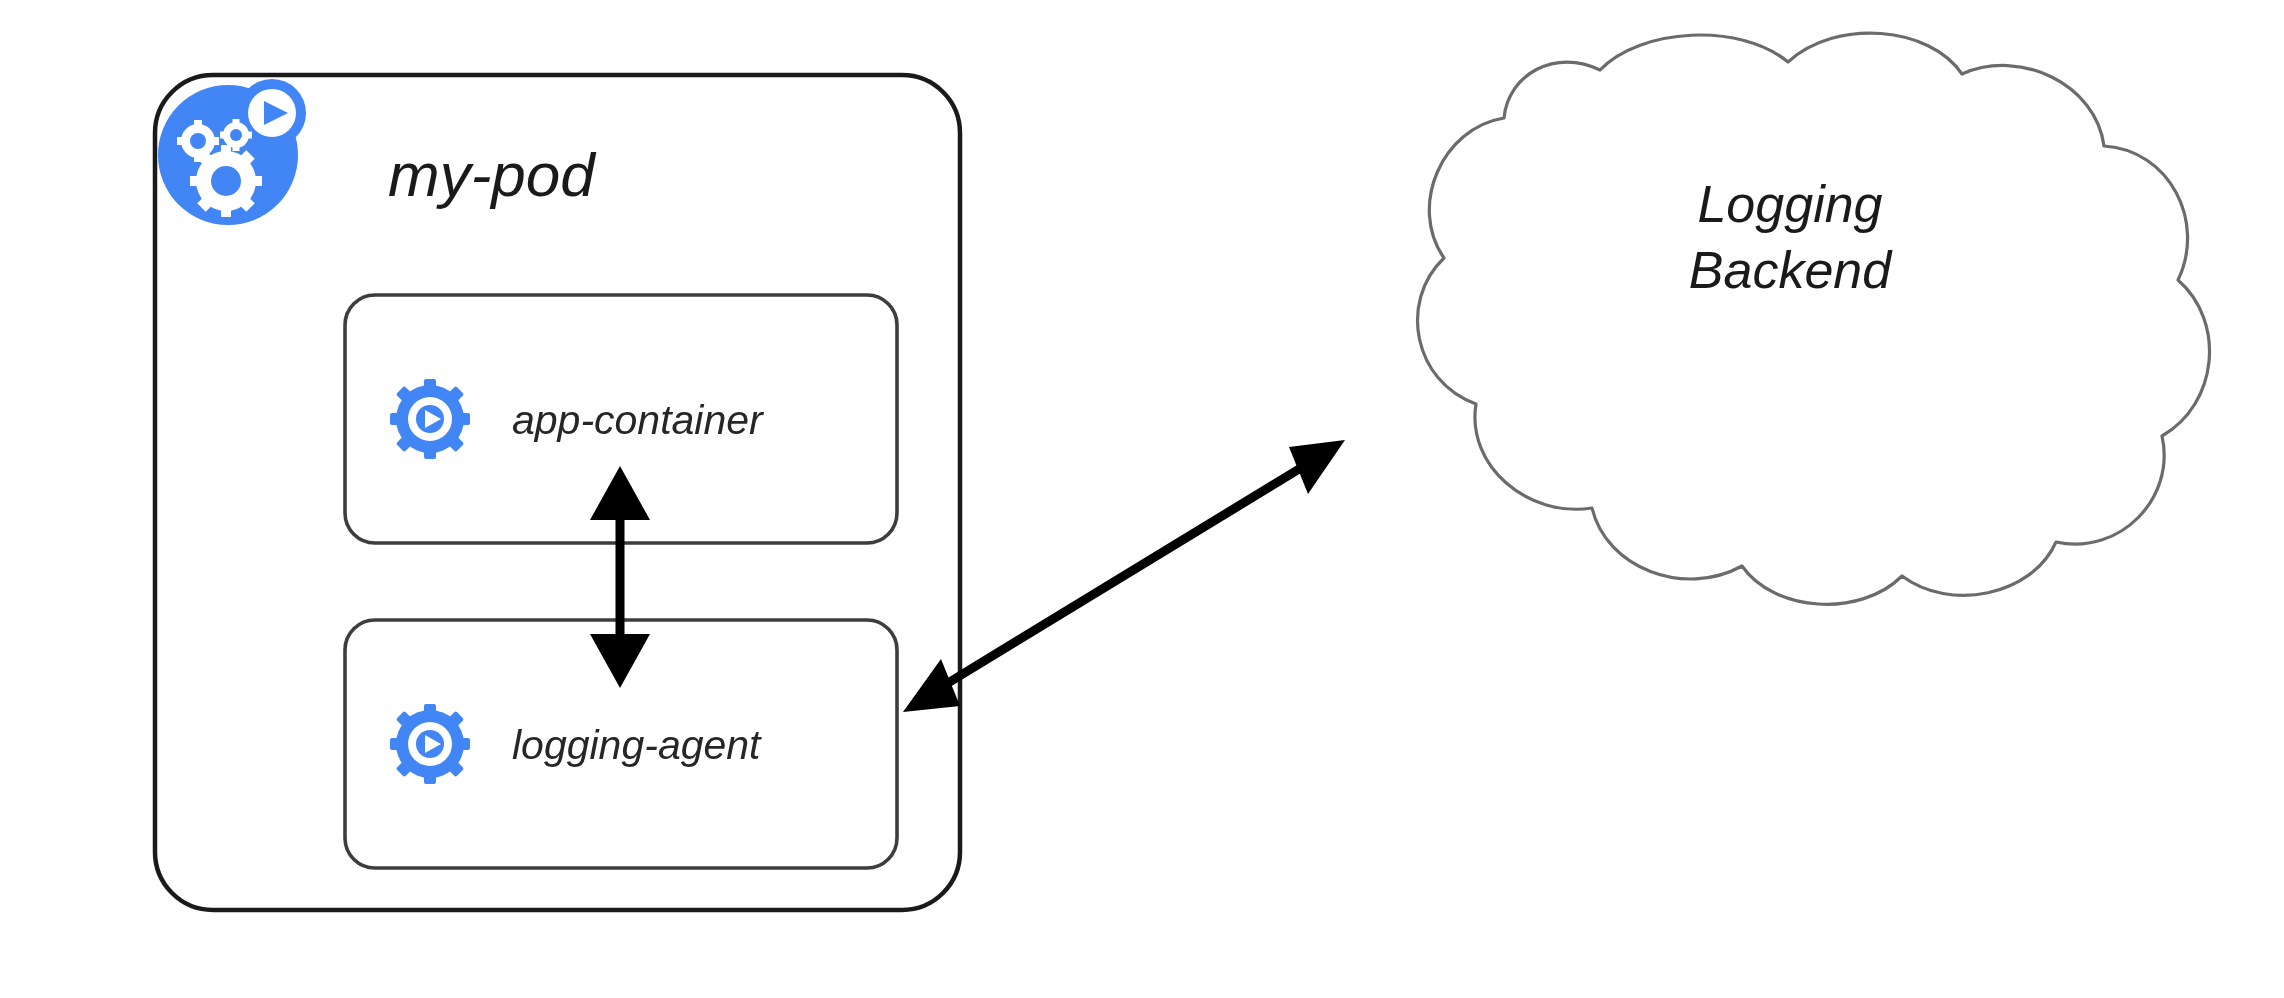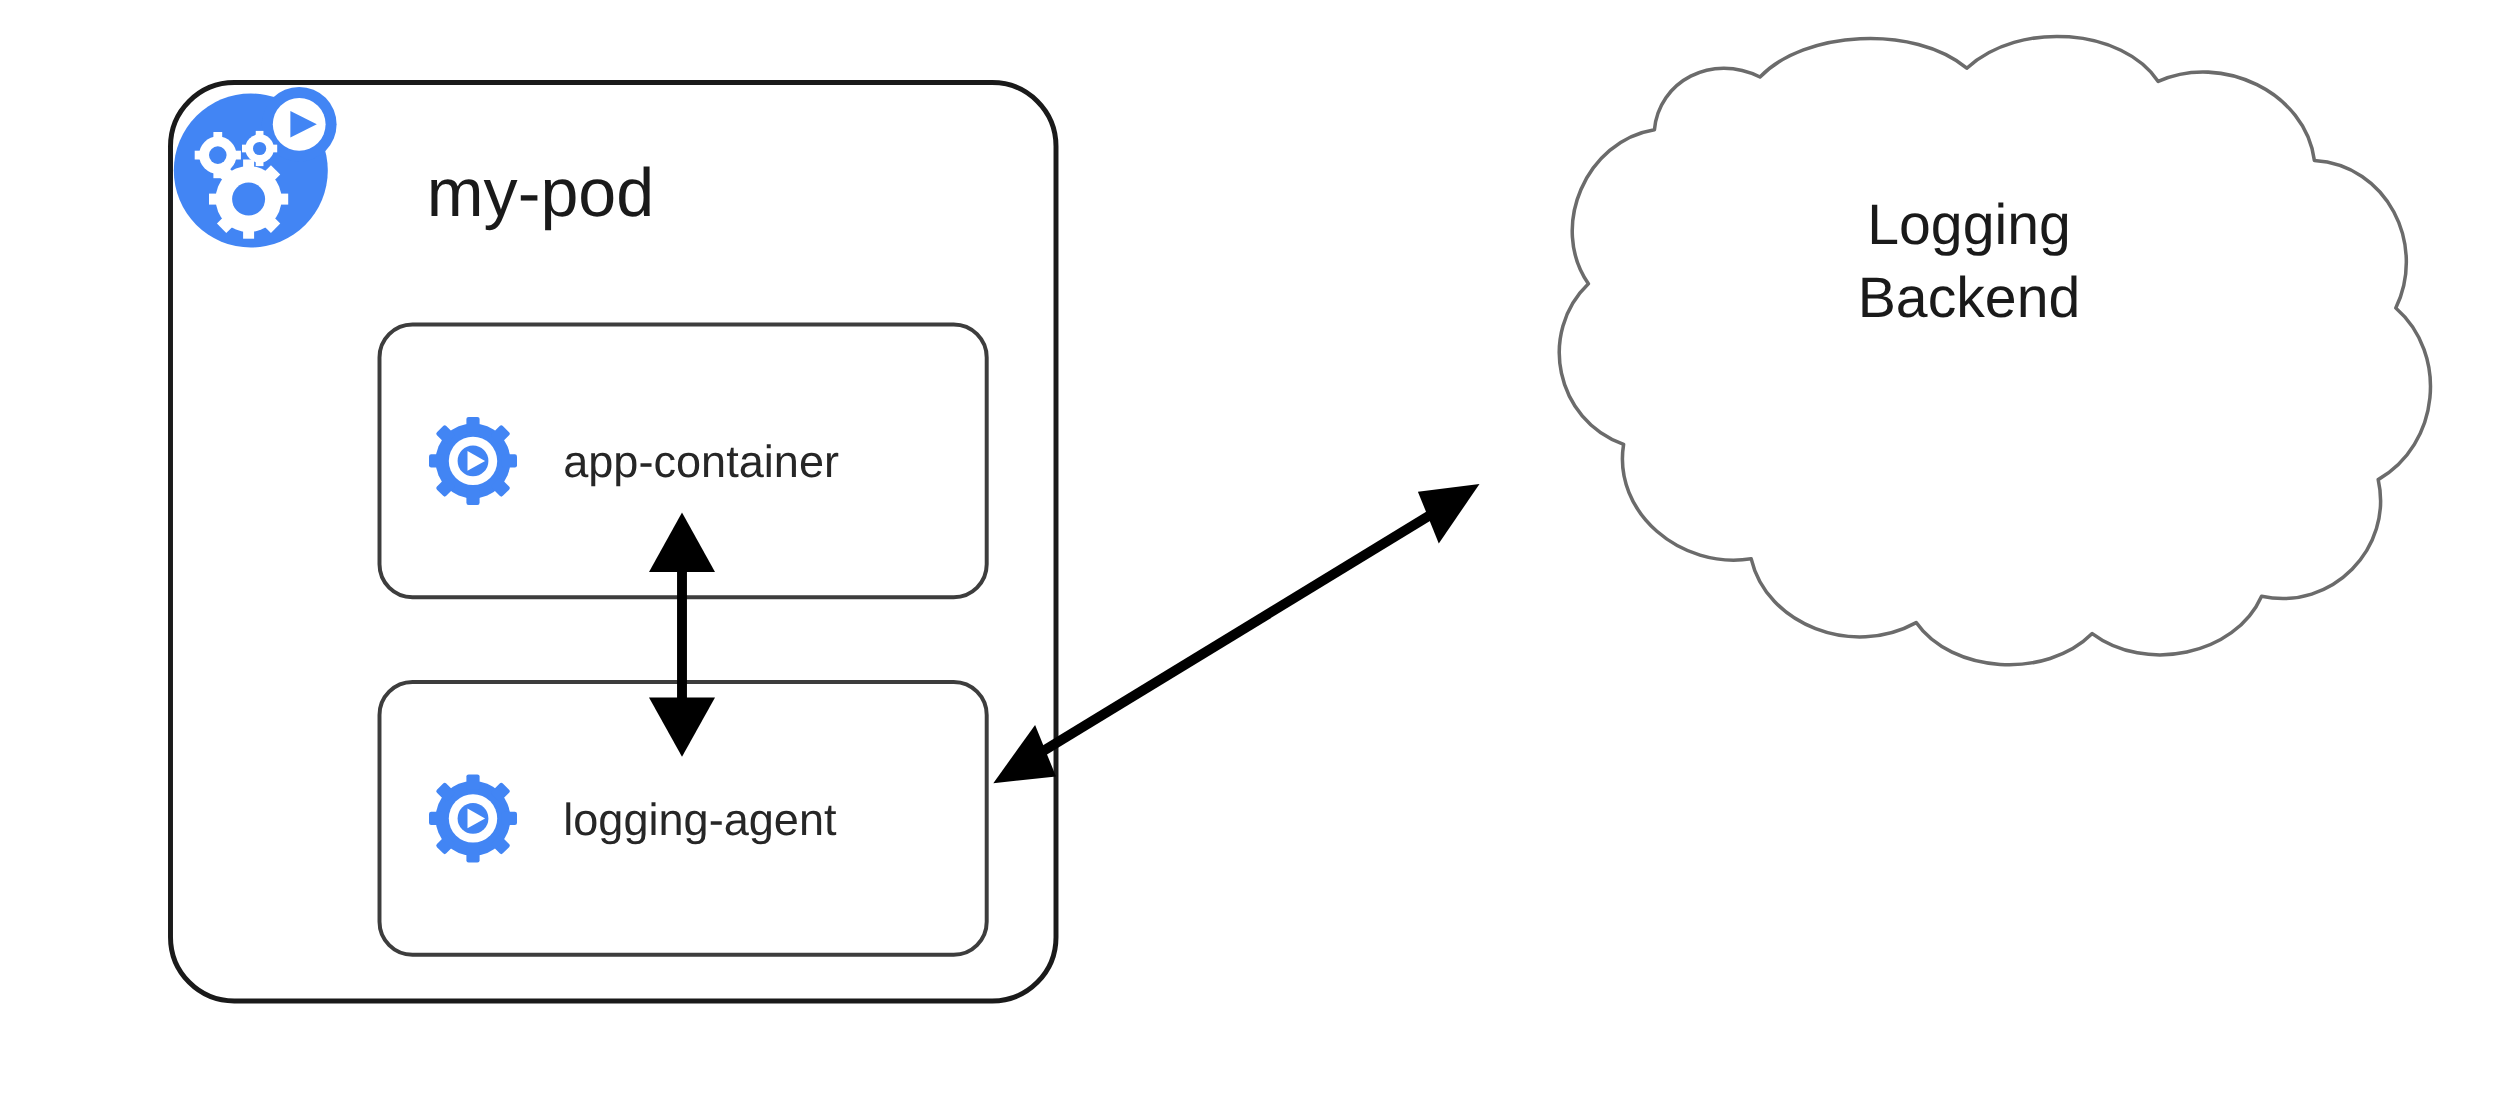--- a/index.html
+++ b/index.html
@@ -13,20 +13,21 @@
     height: 998px;
     overflow: hidden;
     font-family: "Liberation Sans", sans-serif;
     position: relative;
   }
   #canvas {
     position: absolute;
     inset: 0;
     width: 2249px;
     height: 998px;
+    font-style: italic;
   }
   svg.layer {
     position: absolute;
     left: 0;
     top: 0;
     width: 2284px;
     height: 998px;
     overflow: visible;
   }
   .pod-box-rect {

